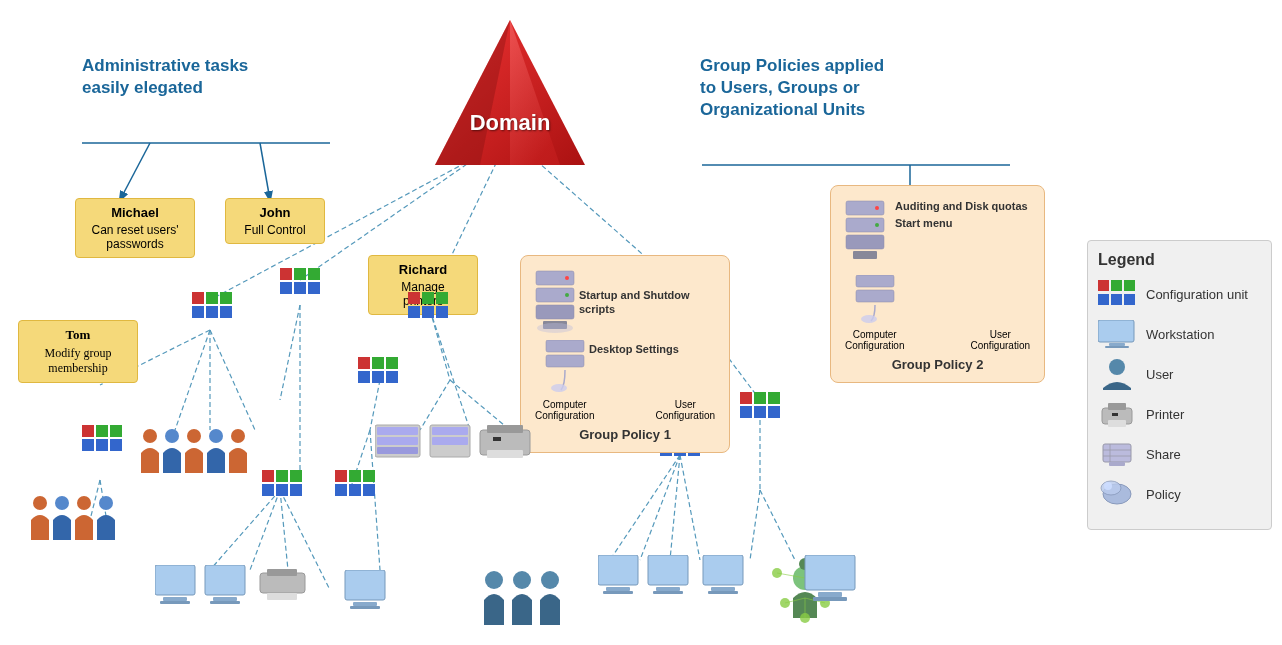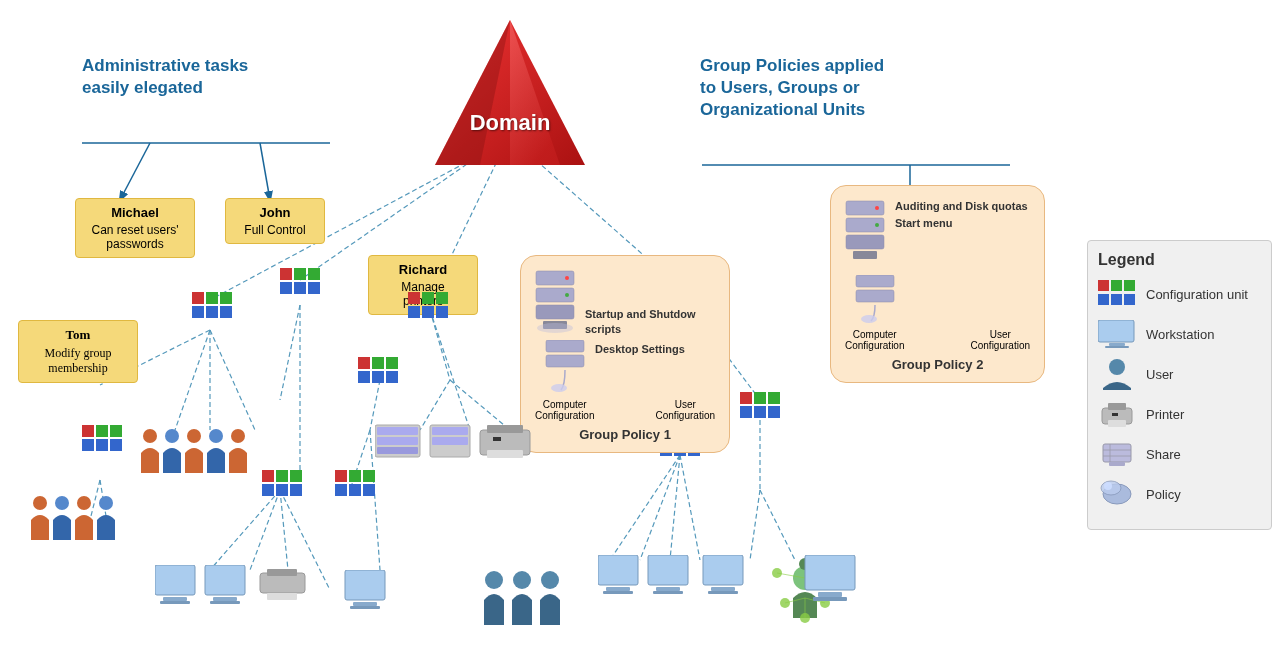--- a/index.html
+++ b/index.html
@@ -46,21 +46,21 @@
       width: 1282px;
       height: 645px;
       pointer-events: none;
     }
 
     
     .gp-box {
       position: absolute;
       background: #fde8cc;
       border: 1px solid #e8b880;
-      border-radius: 16px;
+      border-radius: 8px;
       padding: 10px;
     }
 
     .gp-box .gp-title {
       text-align: center;
       font-weight: bold;
       font-size: 13px;
       margin-top: 6px;
       color: #333;
     }
@@ -329,41 +329,41 @@
       <rect x="14" y="0" width="12" height="12" fill="#33aa33"></rect>
       <rect x="28" y="0" width="12" height="12" fill="#33aa33"></rect>
       <rect x="0" y="14" width="12" height="12" fill="#3366cc"></rect>
       <rect x="14" y="14" width="12" height="12" fill="#3366cc"></rect>
       <rect x="28" y="14" width="12" height="12" fill="#3366cc"></rect>
     </svg>
   </div>
 
   <div class="gp-box pos" style="top:255px;left:520px;width:210px;">
 
-    <div style="display:flex;gap:6px;align-items:flex-end;margin-bottom:4px;">
+    <div style="display:flex;align-items:center;margin-bottom:4px;">
 
       <svg width="48" height="70" viewBox="0 0 48 70" style="flex-shrink:0;">
 
         <rect x="5" y="5" width="38" height="14" rx="2" fill="#aaaacc" stroke="#8888aa" stroke-width="0.5"></rect>
         <rect x="5" y="22" width="38" height="14" rx="2" fill="#aaaacc" stroke="#8888aa" stroke-width="0.5"></rect>
         <rect x="5" y="39" width="38" height="14" rx="2" fill="#9999bb" stroke="#8888aa" stroke-width="0.5"></rect>
 
         <circle cx="36" cy="12" r="2" fill="#ff4444"></circle>
         <circle cx="36" cy="29" r="2" fill="#44aa44"></circle>
 
         <rect x="12" y="55" width="24" height="8" rx="1" fill="#888899"></rect>
 
         <ellipse cx="24" cy="62" rx="18" ry="5" fill="#bbbbdd" opacity="0.4"></ellipse>
       </svg>
       <div style="font-size:11px;color:#333;line-height:1.3;margin-top:2px;">
         <div style="font-weight:bold;">Startup and Shutdow scripts</div>
       </div>
     </div>
 
-    <div style="display:flex;gap:6px;align-items:flex-start;">
+    <div style="display:flex;align-items:flex-start;">
       <svg width="48" height="55" viewBox="0 0 48 55" style="flex-shrink:0;margin-left:10px;">
 
         <rect x="5" y="0" width="38" height="12" rx="2" fill="#aaaacc" stroke="#8888aa" stroke-width="0.5"></rect>
         <rect x="5" y="15" width="38" height="12" rx="2" fill="#aaaacc" stroke="#8888aa" stroke-width="0.5"></rect>
 
         <path d="M24 30 Q24 45 20 50" stroke="#aaaacc" stroke-width="1.5" fill="none"></path>
         <ellipse cx="18" cy="48" rx="8" ry="4" fill="#ccccee" opacity="0.8"></ellipse>
       </svg>
       <div style="font-size:11px;color:#333;line-height:1.3;margin-top:2px;">
         <div style="font-weight:bold;">Desktop Settings</div>

